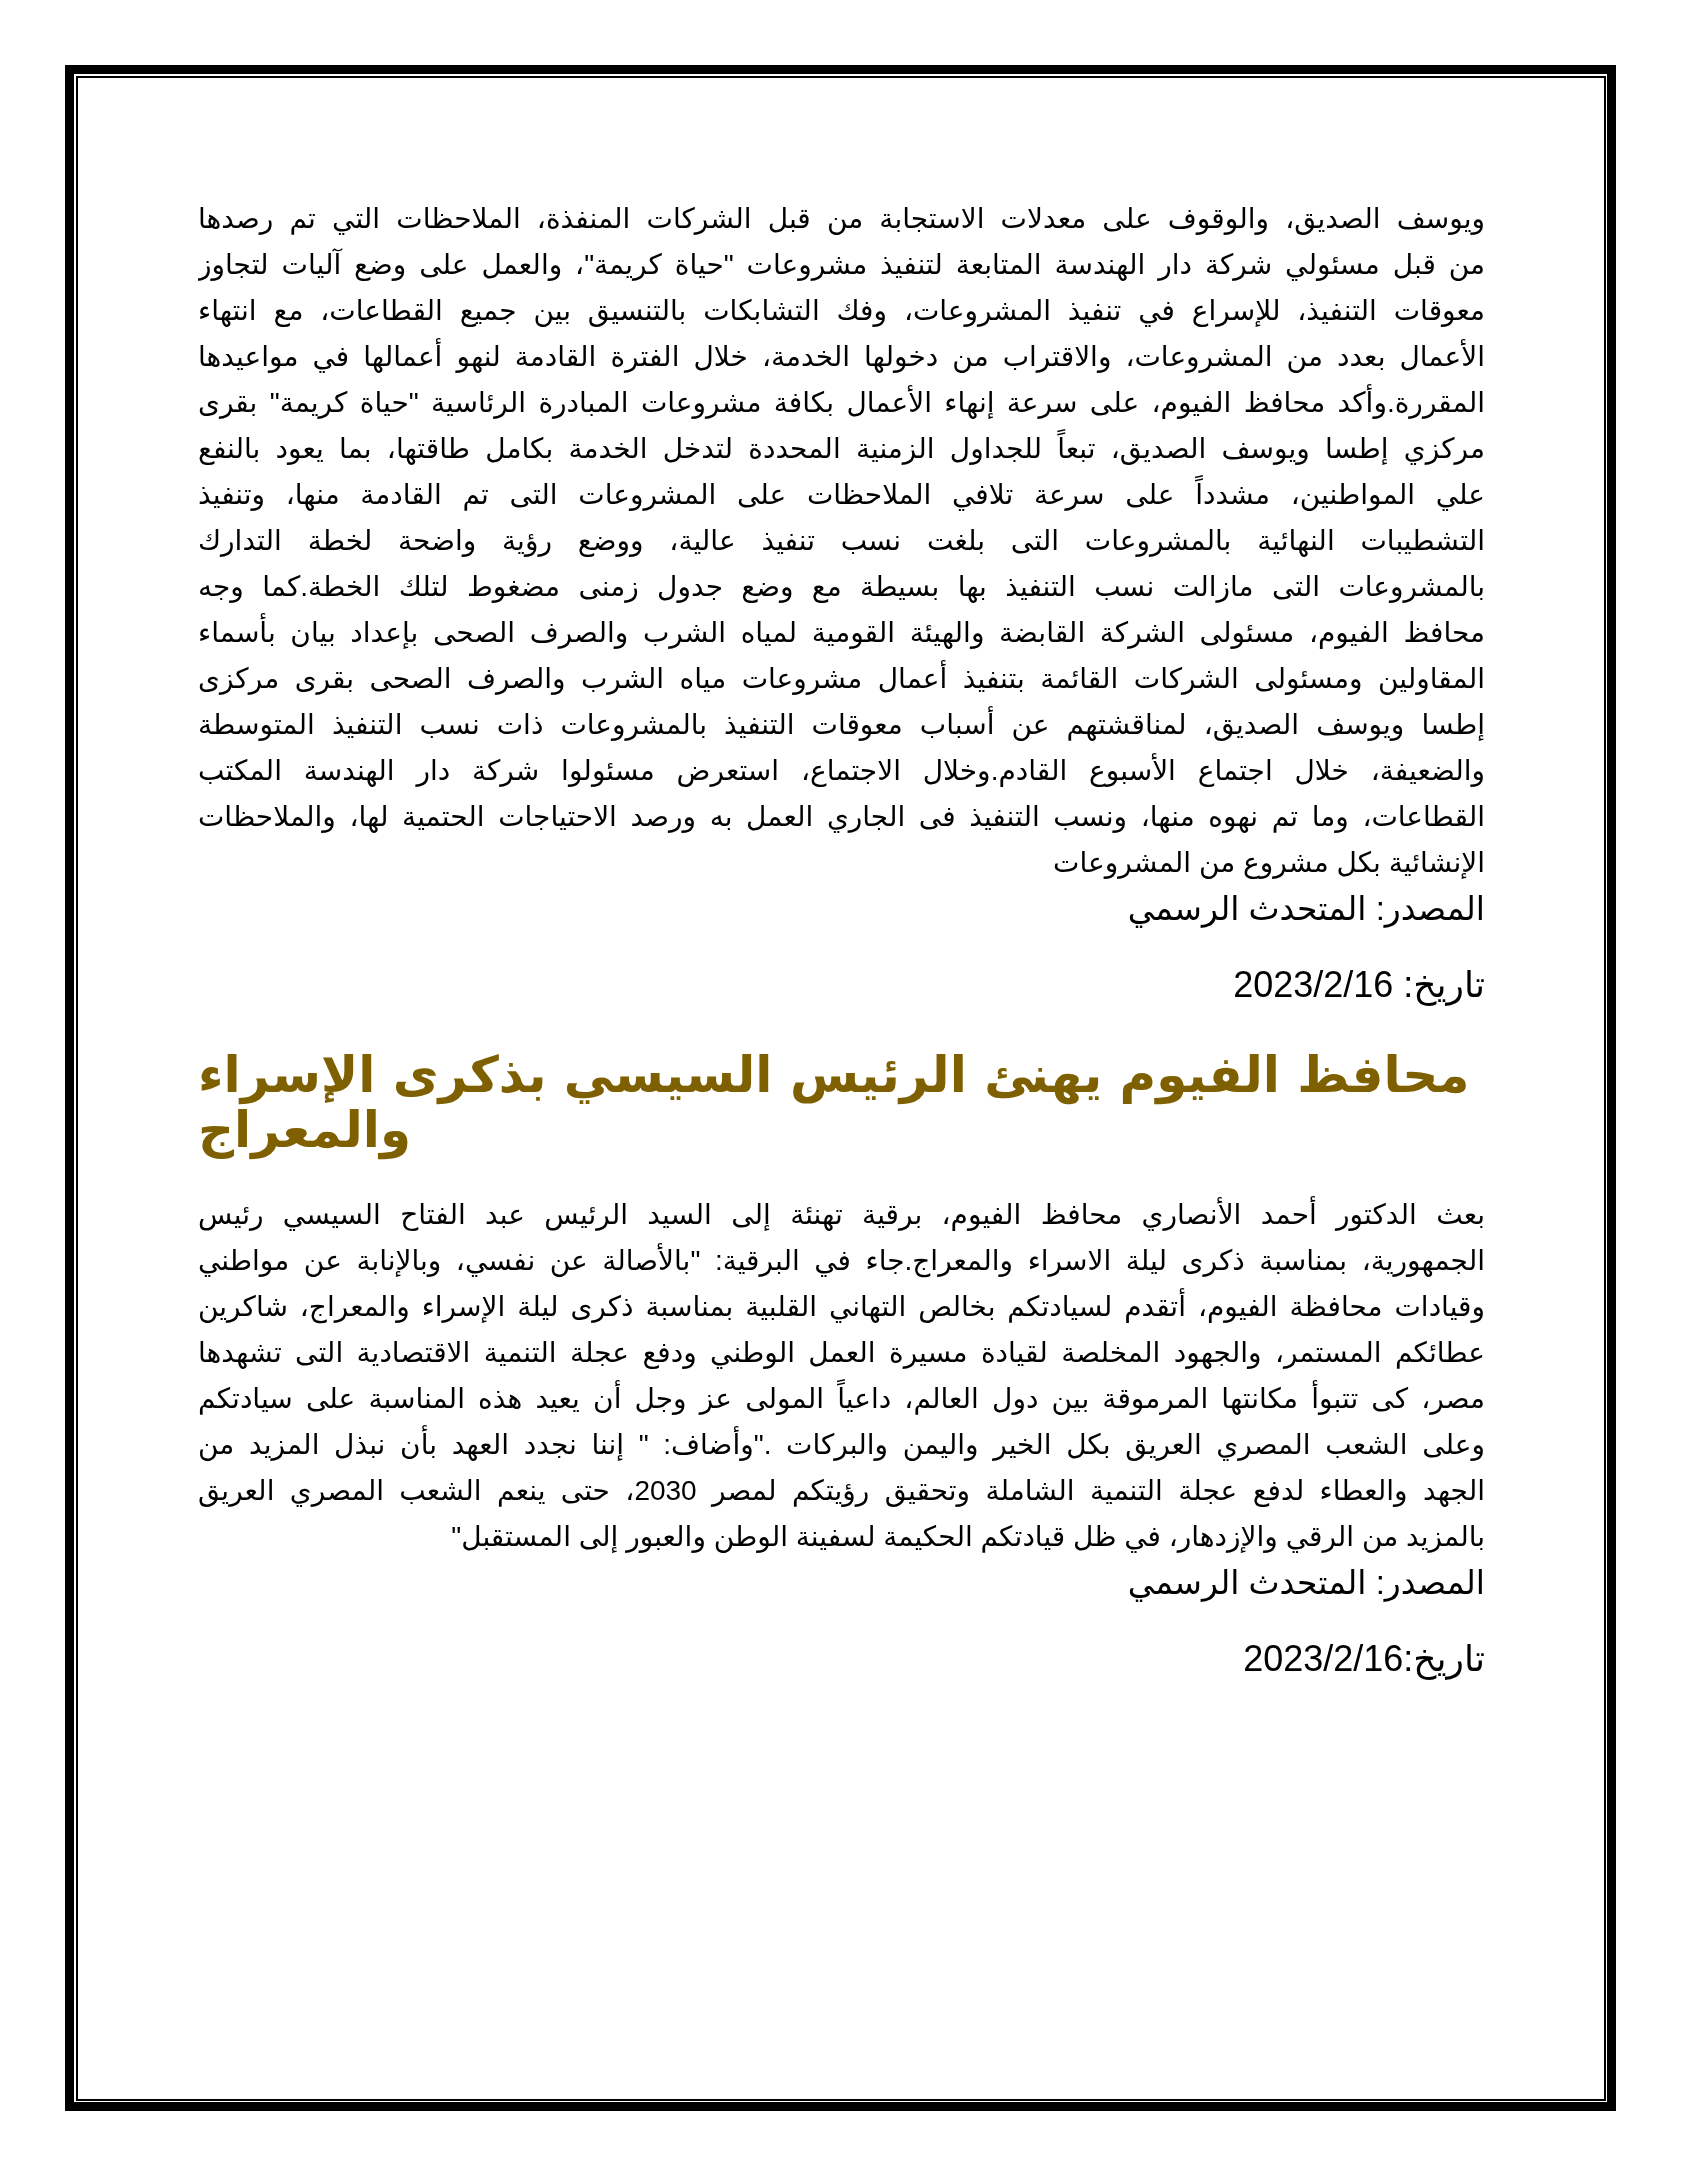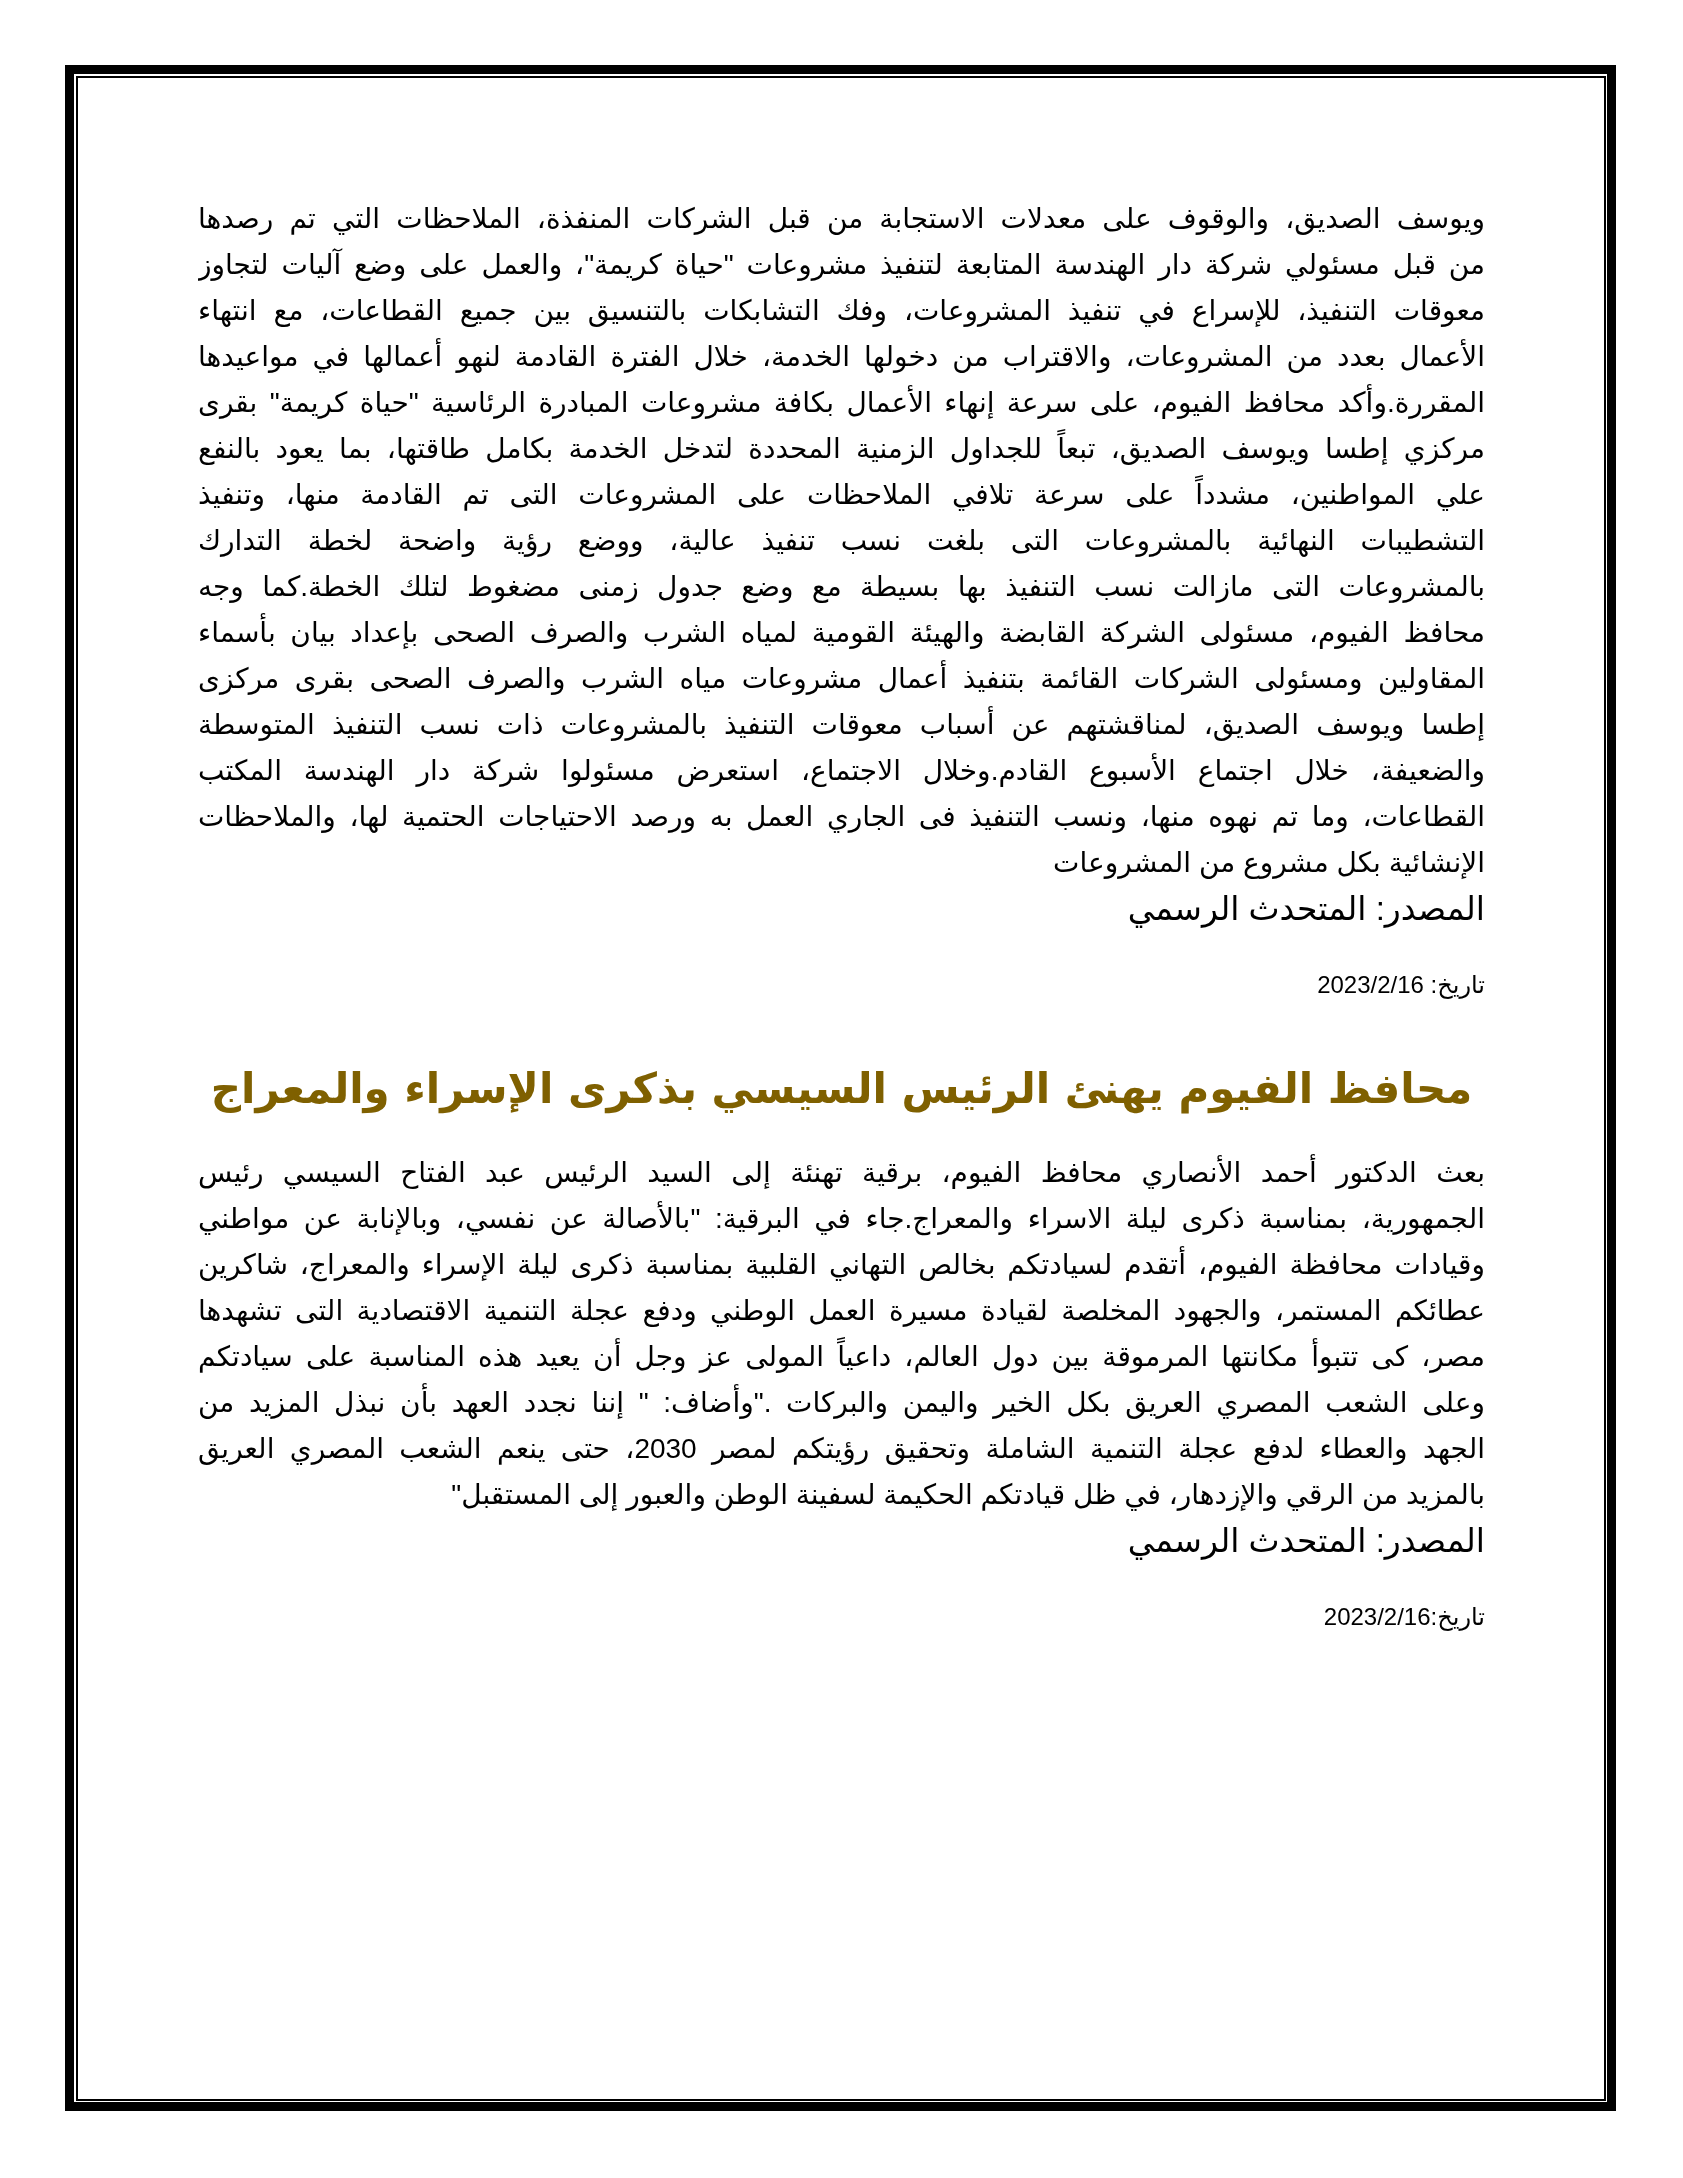--- a/index.html
+++ b/index.html
@@ -18,25 +18,25 @@
     font-family: "Liberation Sans", "DejaVu Sans", sans-serif;
   }
   .para { margin: 0; }
   .line {
     display: block; font-size: 28px; line-height: 46px; height: 46px;
     white-space: nowrap; text-align: justify; text-align-last: justify;
     overflow: hidden;
   }
   .line.last { text-align: right; text-align-last: right; }
   .source { font-size: 33px; line-height: 46px; text-align: right; }
-  .date { font-size: 24px; line-height: 46px; text-align: right; margin-top: 30px; }
+  .date { font-size: 36px; line-height: 46px; text-align: right; margin-top: 30px; }
   .date span { unicode-bidi: isolate; }
   .title {
-    color: #7f6000; font-weight: bold; font-size: 42px; text-align: center;
-    margin-top: 53px; margin-bottom: 34px; line-height: 55px;
+    color: #7f6000; font-weight: bold; font-size: 50px; text-align: left;
+    margin-top: 40px; margin-bottom: 34px; line-height: 55px;
     font-family: "DejaVu Sans", sans-serif;
   }
 </style>
 </head>
 <body>
 
 <div class="frame-outer"></div>
 <div class="frame-inner"></div>
 
 <div class="content">

